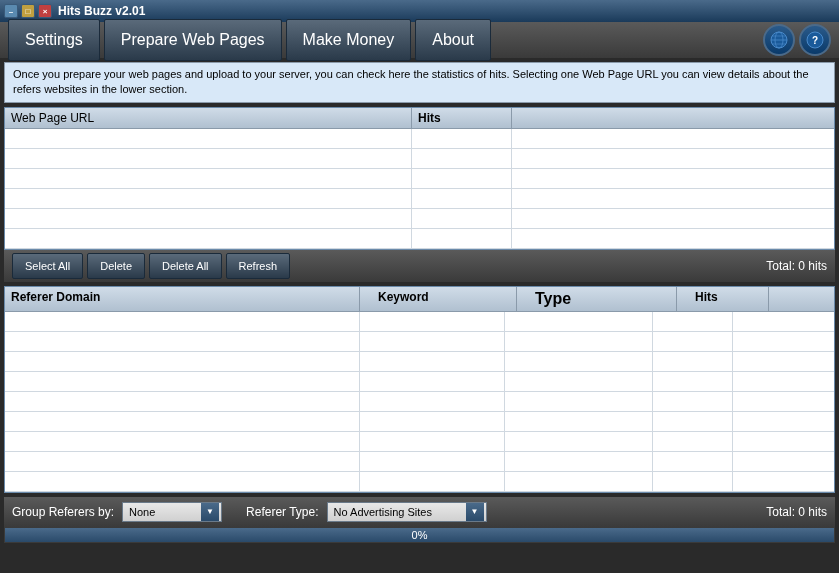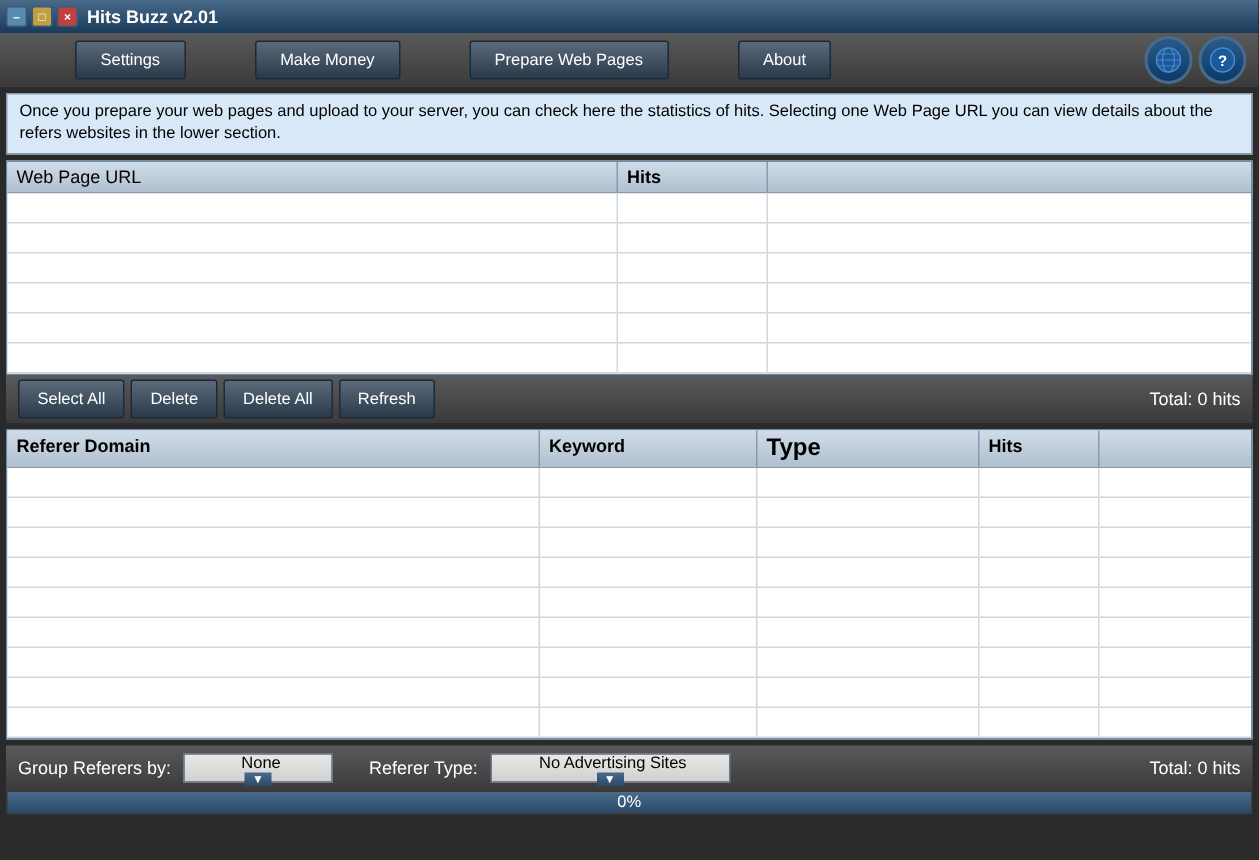--- a/index.html
+++ b/index.html
@@ -53,25 +53,24 @@
       display: flex;
       align-items: center;
       padding: 0 8px;
       gap: 4px;
     }
     .nav-btn {
       background: linear-gradient(to bottom, #5a6a7a, #2a3a4a);
       border: 1px solid #1a2a3a;
       color: white;
       padding: 4px 16px;
-      font-size: 11px;
+      font-size: 16px;
       cursor: pointer;
       border-radius: 2px;
-      height: 26px;
-      margin-left: 42px;
+      height: 42px;
     }
     .nav-icons {
       margin-left: auto;
       display: flex;
       gap: 4px;
     }
     .nav-circle-btn {
       width: 32px;
       height: 32px;
       border-radius: 50%;
@@ -172,20 +171,21 @@
     
     #lower-section {
       margin: 4px;
       border: 1px solid #6a8aaa;
       background: white;
     }
     .lower-header {
       background: linear-gradient(to bottom, #d0dce8, #b0c0d0);
       display: flex;
       border-bottom: 1px solid #8a9aaa;
+      gap: 12px;
     }
     .col-referer { width: 355px; padding: 3px 6px; font-weight: bold; font-size: 12px; border-right: 1px solid #8a9aaa; }
     .col-keyword { width: 145px; padding: 3px 6px; font-weight: bold; font-size: 12px; border-right: 1px solid #8a9aaa; }
     .col-type { width: 148px; padding: 3px 6px; font-weight: bold; font-size: 16px; border-right: 1px solid #8a9aaa; }
     .col-hits2 { width: 80px; padding: 3px 6px; font-weight: bold; font-size: 12px; border-right: 1px solid #8a9aaa; }
     .col-extra2 { flex: 1; padding: 3px 6px; }
     .lower-rows { background: white; }
     .lower-row {
       display: flex;
       border-bottom: 1px solid #d0d8e0;
@@ -216,21 +216,20 @@
       background: linear-gradient(to bottom, #e8e8e8, #d0d0d0);
       border: 1px solid #6a7a8a;
       height: 20px;
       font-size: 11px;
       padding: 0 2px;
       display: flex;
       align-items: center;
       position: relative;
       cursor: pointer;
       min-width: 80px;
-      flex-direction: column;
     }
     .dropdown-select span { flex: 1; padding-left: 4px; }
     .dropdown-arrow {
       background: linear-gradient(to bottom, #4a6a8a, #2a4a6a);
       color: white;
       width: 18px;
       height: 100%;
       display: flex;
       align-items: center;
       justify-content: center;
@@ -275,22 +274,22 @@
   <div id="title-bar-icons">
     <div class="title-icon">–</div>
     <div class="title-icon yellow">□</div>
     <div class="title-icon red">×</div>
   </div>
   <span>Hits Buzz v2.01</span>
 </div>
 
 <div id="nav-bar">
   <button class="nav-btn">Settings</button>
+  <button class="nav-btn">Prepare Web Pages</button>
   <button class="nav-btn">Make Money</button>
-  <button class="nav-btn">Prepare Web Pages</button>
   <button class="nav-btn">About</button>
   <div class="nav-icons">
     <div class="nav-circle-btn">
       <svg width="18" height="18" viewBox="0 0 18 18">
         <circle cx="9" cy="9" r="8" fill="#1a5a9a" stroke="#4a8aca" stroke-width="1"></circle>
         <ellipse cx="9" cy="9" rx="4" ry="8" fill="none" stroke="#4a8aca" stroke-width="0.8"></ellipse>
         <line x1="1" y1="9" x2="17" y2="9" stroke="#4a8aca" stroke-width="0.8"></line>
         <line x1="2" y1="5" x2="16" y2="5" stroke="#4a8aca" stroke-width="0.6"></line>
         <line x1="2" y1="13" x2="16" y2="13" stroke="#4a8aca" stroke-width="0.6"></line>
       </svg>

